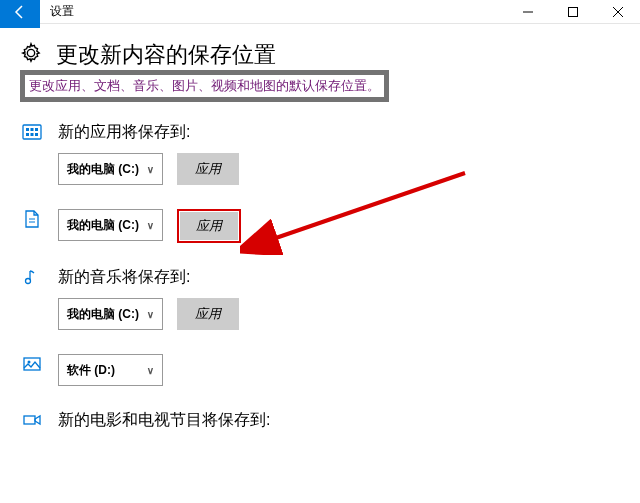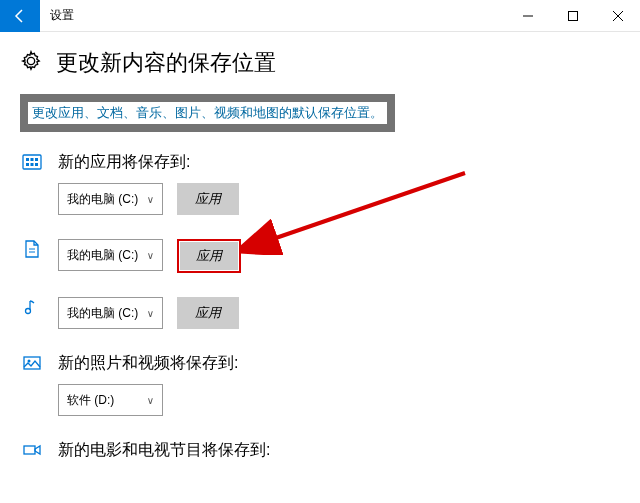--- a/index.html
+++ b/index.html
@@ -5,21 +5,21 @@
     * { margin: 0; padding: 0; box-sizing: border-box; }
     body {
       font-family: "Microsoft YaHei", "Segoe UI", sans-serif;
       background: #fff;
       width: 640px;
       height: 503px;
       overflow: hidden;
       position: relative;
     }
     .titlebar {
-      height: 32px;
+      height: 24px;
       display: flex;
       align-items: center;
       border-bottom: 1px solid #e5e5e5;
     }
     .back-btn {
       width: 40px;
       height: 32px;
       background: #0078d7;
       display: flex;
       align-items: center;
@@ -45,33 +45,32 @@
       font-size: 12px;
       color: #000;
     }
     .content {
       padding: 16px 20px 0 20px;
     }
     .page-header {
       display: flex;
       align-items: center;
       gap: 14px;
-      margin-bottom: 16px;
     }
     .gear-icon svg { width: 22px; height: 22px; }
     .page-title {
       font-size: 22px;
       font-weight: 400;
       color: #000;
     }
     .description {
       font-size: 13px;
-      color: #0369a1;
+      color: #701a75;
       padding: 2px 4px;
-      border: 8px solid #737373;
+      border: 5px solid #737373;
       display: inline-block;
       margin-bottom: 12px;
     }
     .section {
       display: flex;
       gap: 14px;
       margin-bottom: 6px;
       padding-top: 8px;
     }
     .section-icon {
@@ -99,20 +98,21 @@
       width: 105px;
       height: 32px;
       border: 1px solid #999;
       background: #fff;
       display: flex;
       align-items: center;
       justify-content: space-between;
       padding: 0 8px;
       font-size: 12px;
       color: #000;
+      font-weight: bold;
     }
     .dropdown .chev { font-size: 10px; color: #555; }
     .apply-btn {
       width: 62px;
       height: 32px;
       background: #ccc;
       border: none;
       font-size: 13px;
       color: #000;
       display: flex;
@@ -229,41 +229,41 @@
   
   <div class="section">
     <div class="section-icon">
       <svg viewBox="0 0 20 20">
           <path d="M8 4v9" stroke="#0078d7" stroke-width="1.3" fill="none"></path>
           <circle cx="6" cy="14" r="2.5" fill="none" stroke="#0078d7" stroke-width="1.3"></circle>
           <path d="M8 4c2 0 3 1 4 2" stroke="#0078d7" stroke-width="1.3" fill="none"></path>
         </svg>
     </div>
     <div class="section-body">
+      <div class="section-label">新的音乐将保存到:</div>
       <div class="row">
         <div class="dropdown">
           <span>我的电脑 (C:)</span>
           <span class="chev">∨</span>
         </div>
         <button class="apply-btn">应用</button>
       </div>
     </div>
   </div>
 
   
   <div class="section">
     <div class="section-icon">
       <svg viewBox="0 0 20 20">
           <rect x="2" y="4" width="16" height="12" fill="none" stroke="#0078d7" stroke-width="1.3"></rect>
           <circle cx="7" cy="8" r="1.5" fill="#0078d7"></circle>
           <path d="M2 14l4-4 3 3 4-5 5 6" fill="none" stroke="#0078d7" stroke-width="1.3"></path>
         </svg>
     </div>
     <div class="section-body">
-      <div class="section-label">新的照片和视频将保存到:</div>
       <div class="row">
         <div class="dropdown">
           <span>软件 (D:)</span>
           <span class="chev">∨</span>
         </div>
       </div>
     </div>
   </div>
 
   

